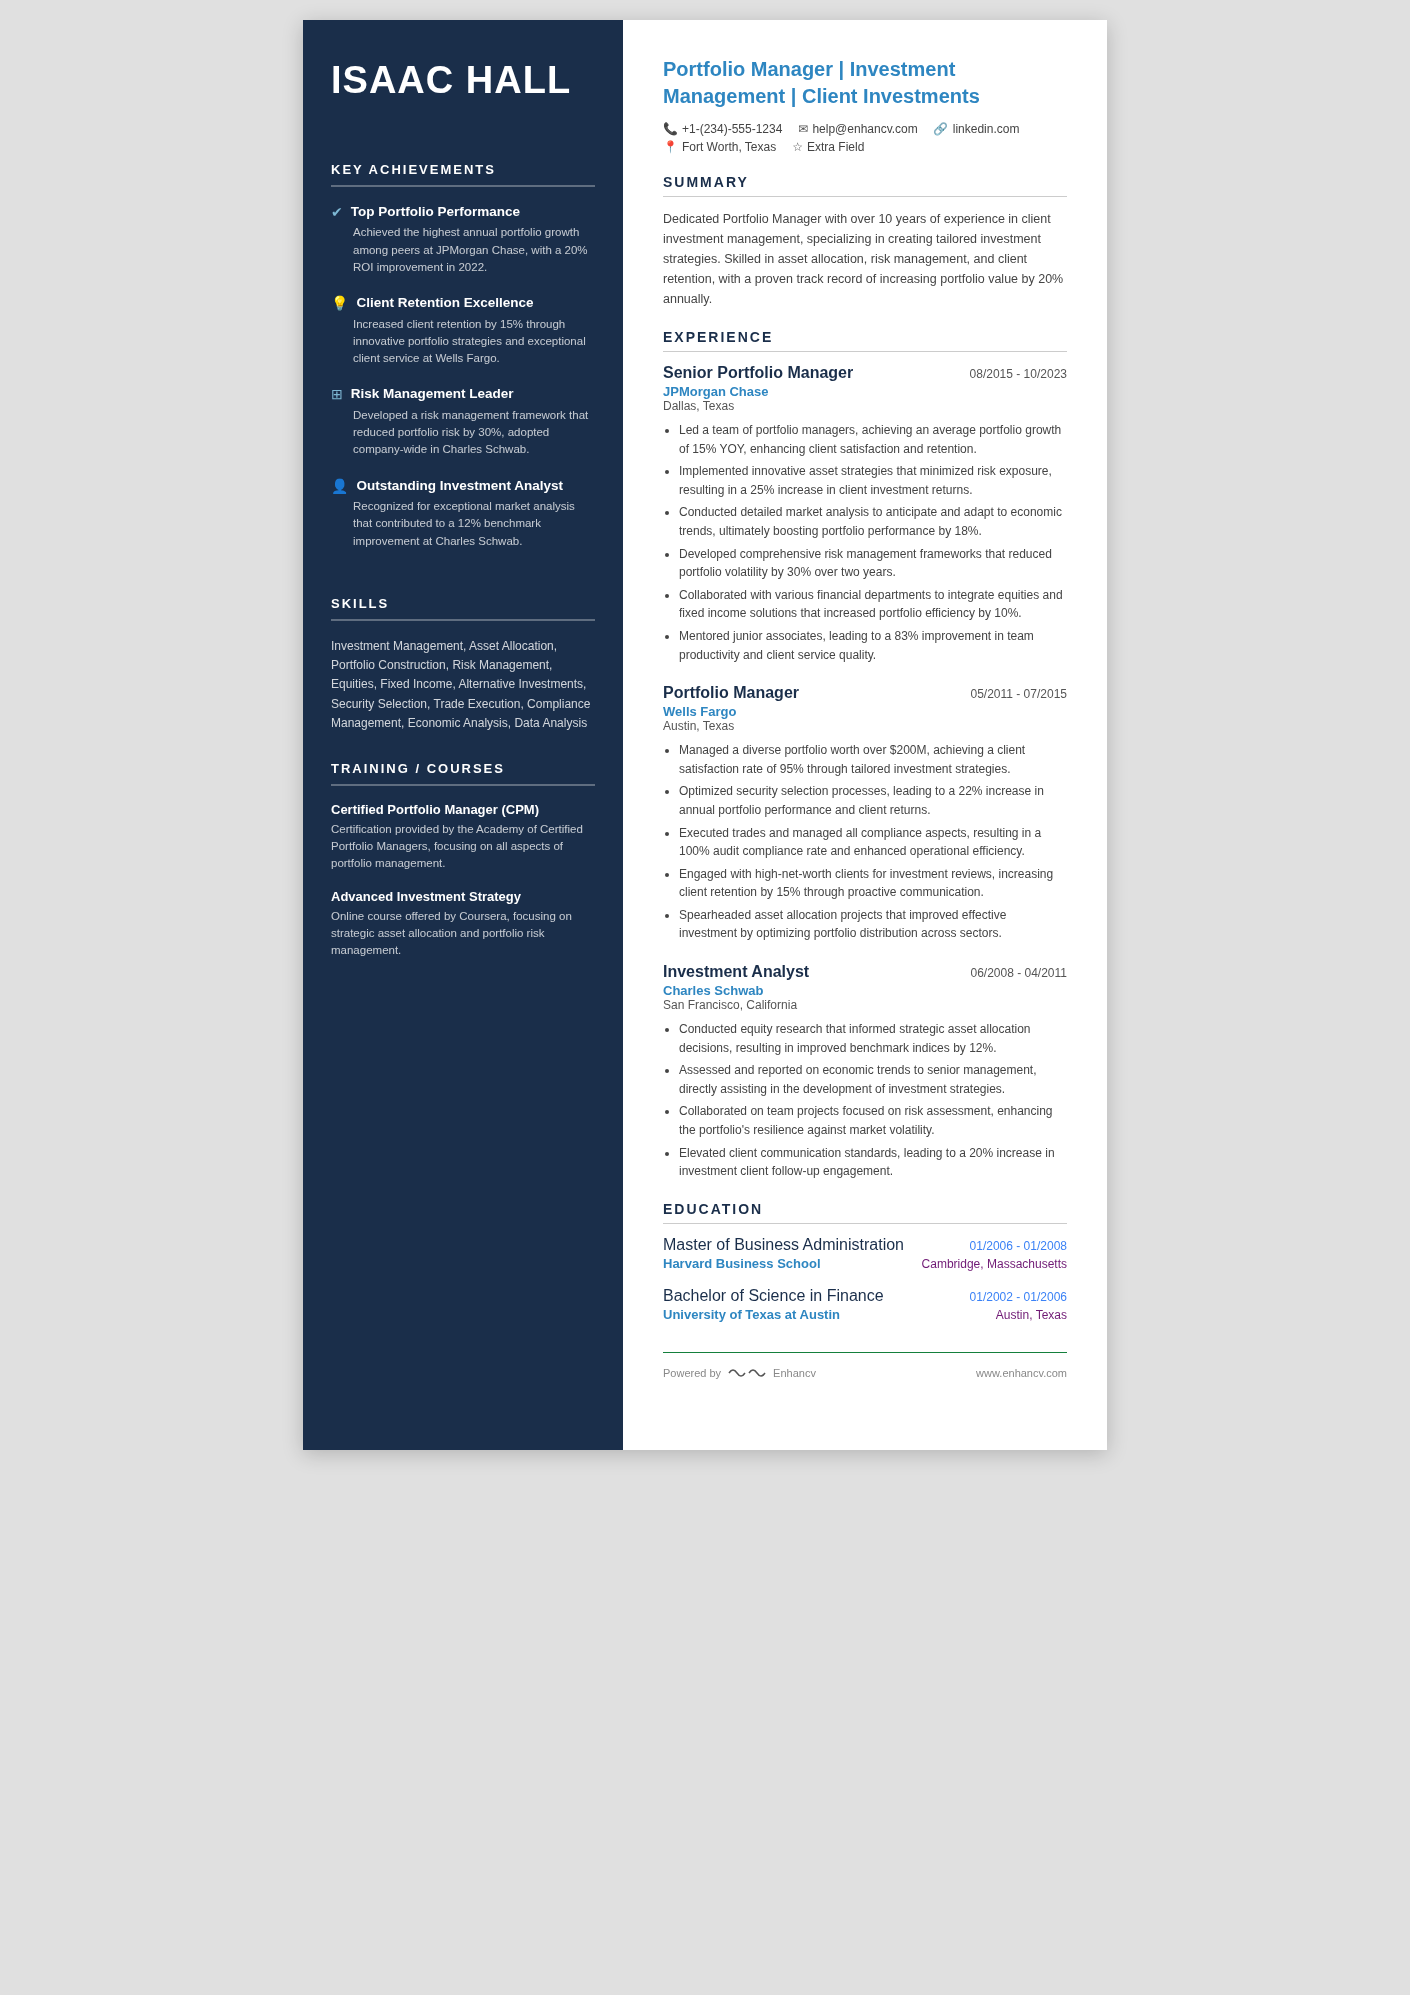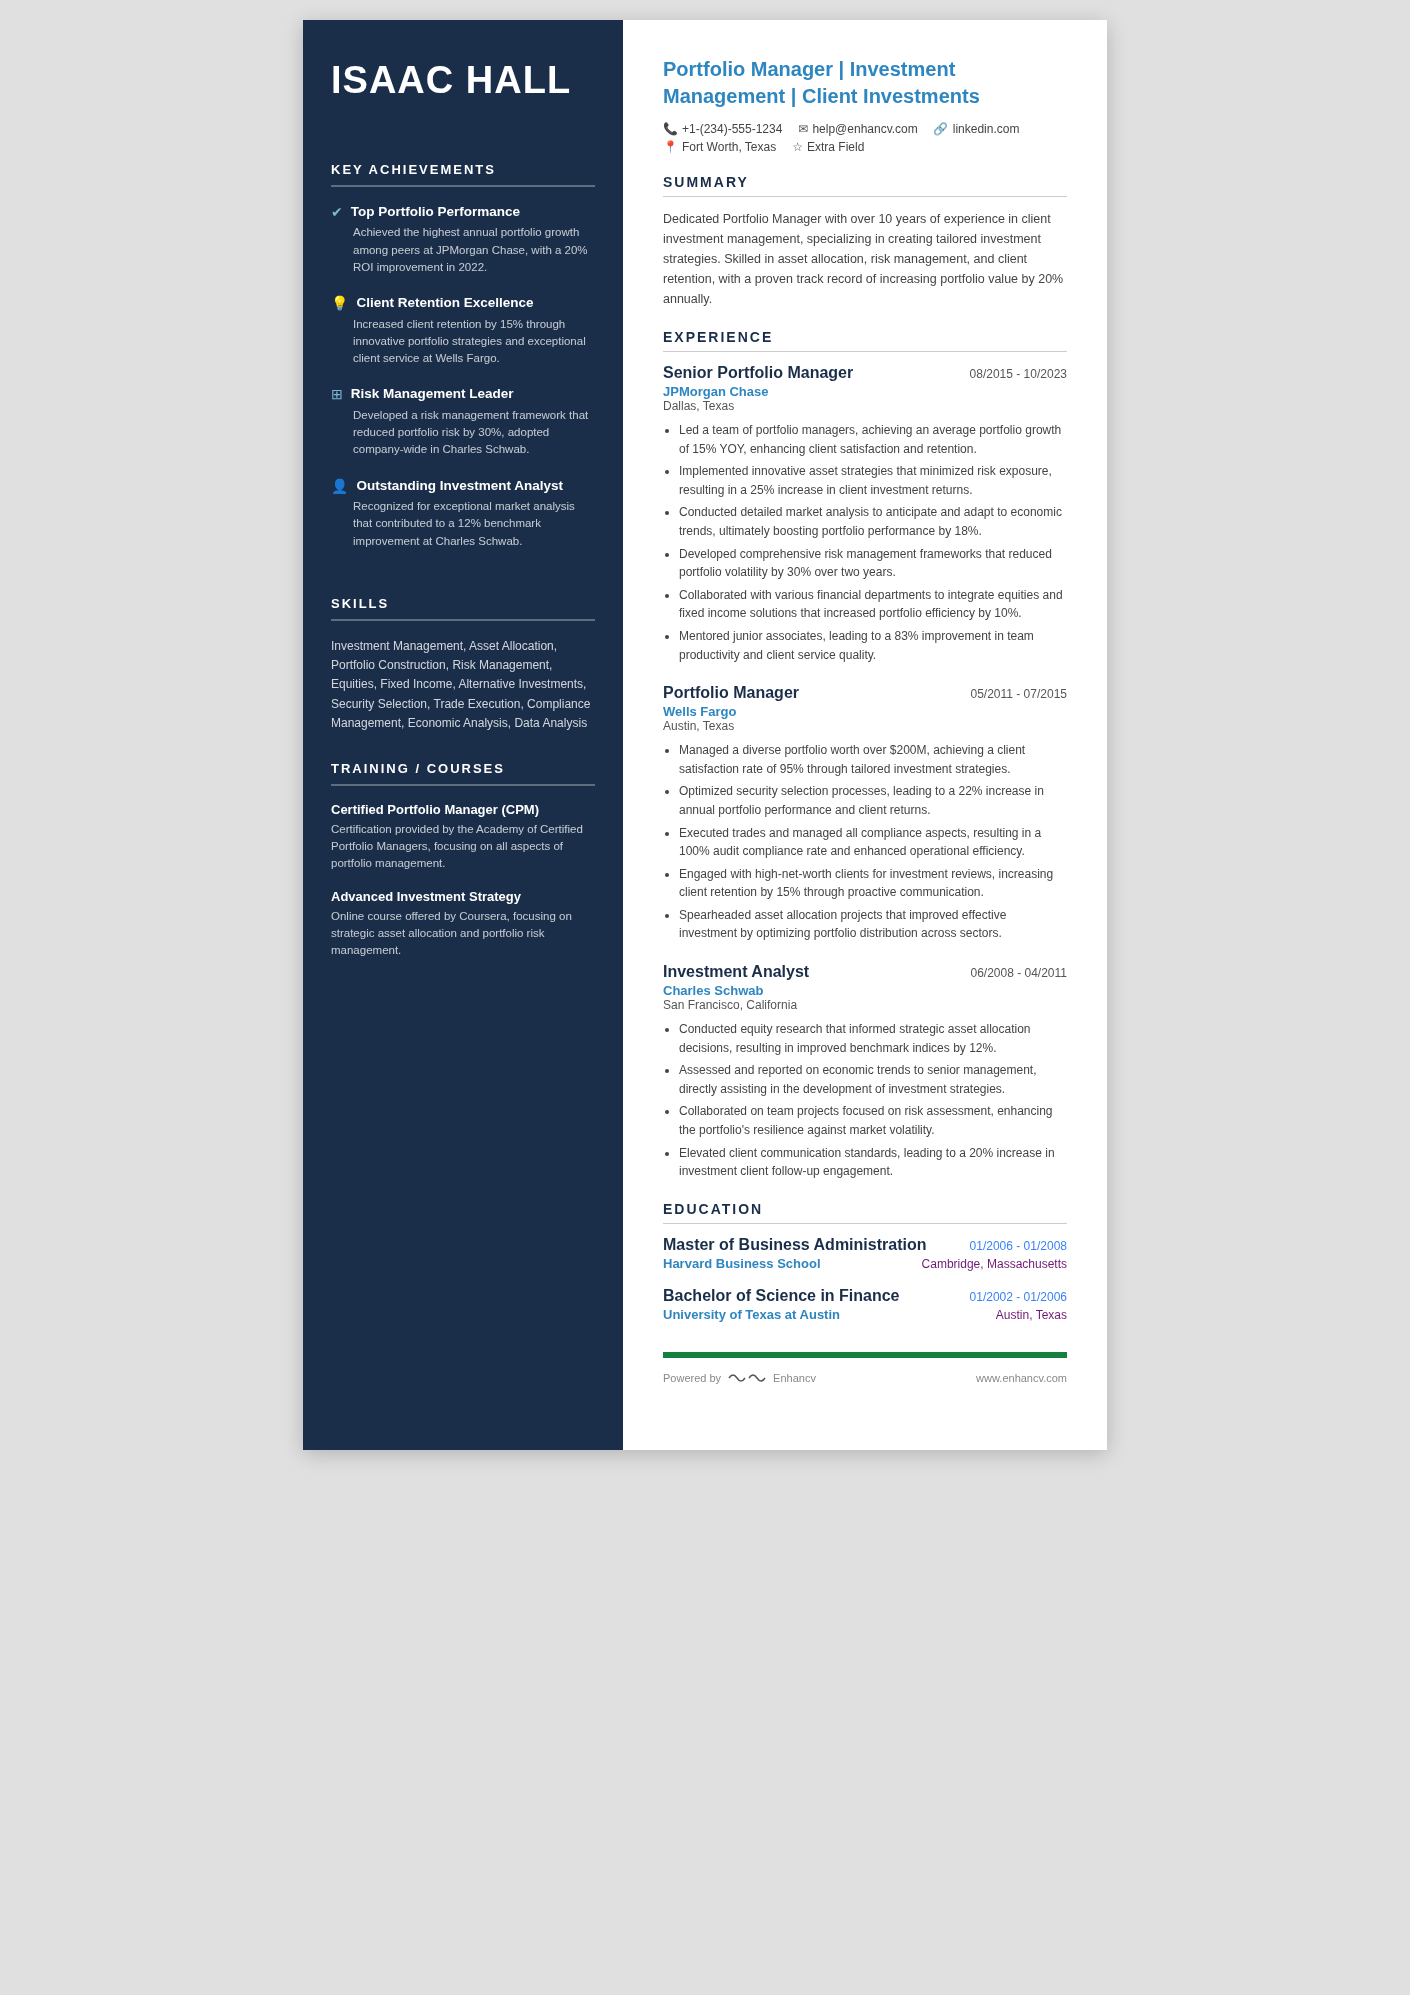--- a/index.html
+++ b/index.html
@@ -204,21 +204,21 @@
       margin-bottom: 16px;
     }
     .edu-header {
       display: flex;
       justify-content: space-between;
       align-items: baseline;
       margin-bottom: 2px;
     }
     .edu-degree {
       font-size: 16px;
-      font-weight: 700;
+      font-weight: 400;
       color: #1a2e4a;
     }
     .edu-dates {
       font-size: 12px;
       color: #3b82f6;
       white-space: nowrap;
     }
     .edu-school-row {
       display: flex;
       justify-content: space-between;
@@ -233,21 +233,21 @@
       font-size: 12px;
       color: #701a75;
       text-align: right;
     }
     .footer-bar {
       display: flex;
       justify-content: space-between;
       align-items: center;
       margin-top: 30px;
       padding-top: 12px;
-      border-top: 6px solid #15803d;
+      border-top: 1px solid #15803d;
     }
     .footer-powered {
       font-size: 11px;
       color: #888;
       display: flex;
       align-items: center;
       gap: 6px;
     }
     .footer-url {
       font-size: 11px;

